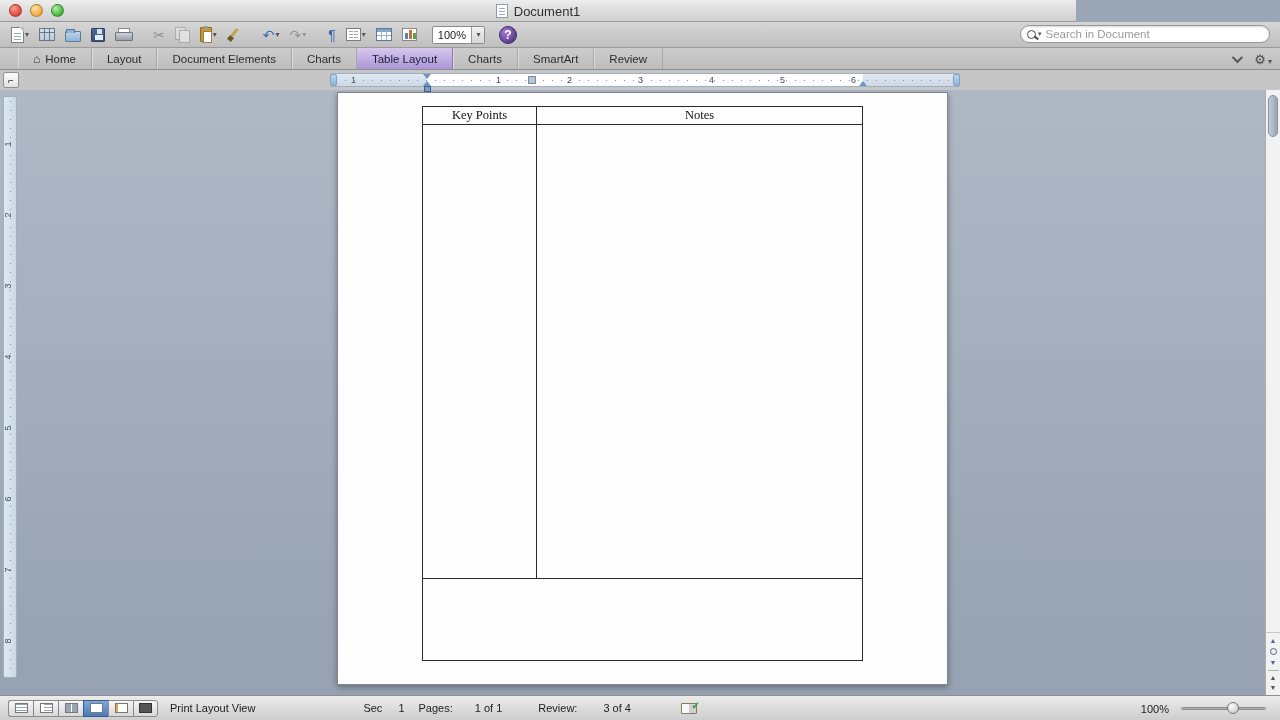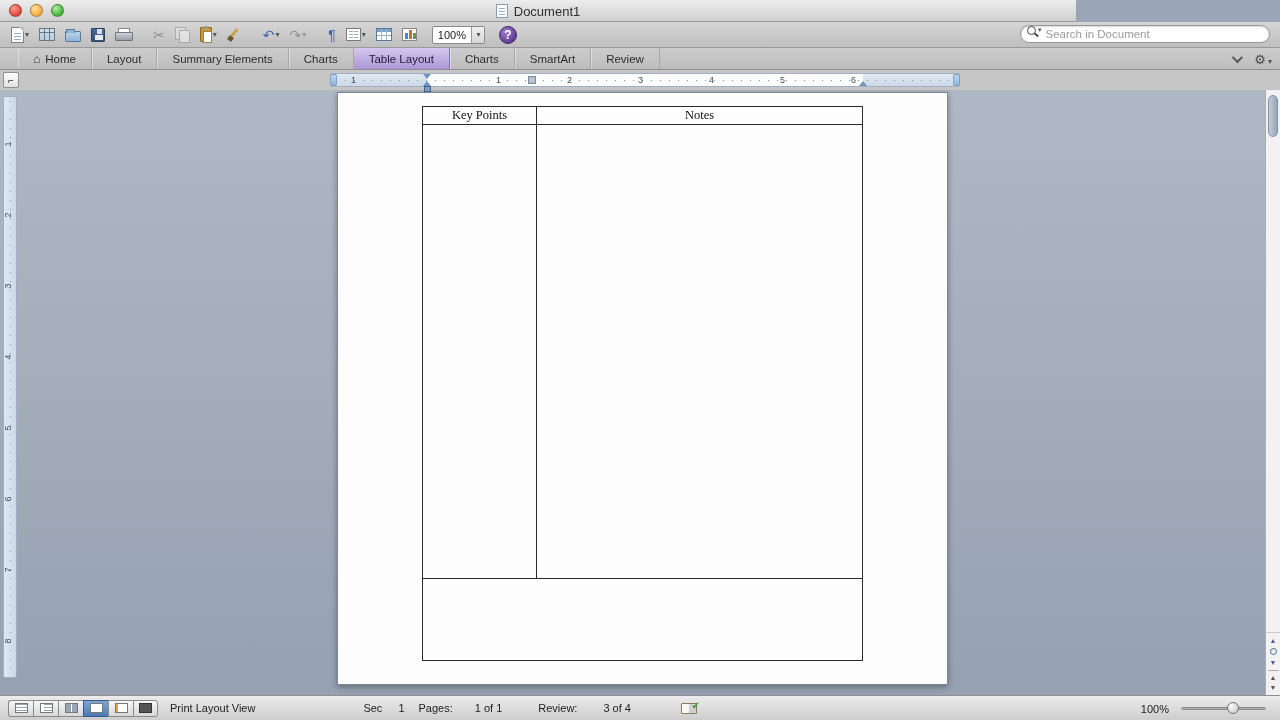--- a/index.html
+++ b/index.html
@@ -87,21 +87,21 @@
   .zoom-select .zv { padding:0 5px; }
   .zoom-select .stepper { width:13px; height:16px; border-left:1px solid #9a9a9a;
     background:linear-gradient(#f2f2f2,#d6d6d6); display:flex; align-items:center; justify-content:center; }
   .help-btn { width:18px; height:18px; border-radius:50%; margin-left:10px;
     background:radial-gradient(circle at 35% 30%, #a77cd4, #5a3a8a 75%);
     border:1px solid #3f2a66; color:#fff; font-size:12px; font-weight:bold;
     display:flex; align-items:center; justify-content:center; }
 
   .search-box { position:absolute; right:10px; top:3px; width:250px; height:18px;
     background:#fff; border:1px solid #979797; border-radius:10px;
-    display:flex; padding:0 6px; box-shadow:inset 0 1px 2px rgba(0,0,0,.15); }
+    display:flex; align-items:center; padding:0 6px; box-shadow:inset 0 1px 2px rgba(0,0,0,.15); }
   .mag { width:9px; height:9px; border:1.5px solid #4a4a4a; border-radius:50%; position:relative; flex:none; }
   .mag::after { content:""; position:absolute; width:5px; height:1.5px; background:#4a4a4a;
     right:-4px; bottom:-1px; transform:rotate(40deg); }
   .search-dd { font-size:7px; color:#555; margin:0 4px 0 2px; }
   .search-input { flex:1; border:none; outline:none; font-size:11.5px; color:#333; background:transparent;
     font-family:"Liberation Sans", sans-serif; }
   .search-input::placeholder { color:#9a9a9a; }
 
   
   .tabbar { position:absolute; left:0; top:48px; width:1280px; height:22px;
@@ -299,21 +299,21 @@
 
   <div class="tabbar">
     <div class="tab">
       <span class="home-g">⌂</span>
       <span>Home</span>
     </div>
     <div class="tab">
       <span>Layout</span>
     </div>
     <div class="tab">
-      <span>Summary Elements</span>
+      <span>Document Elements</span>
     </div>
     <div class="tab">
       <span>Charts</span>
     </div>
     <div class="tab selected">
       <span>Table Layout</span>
     </div>
     <div class="tab">
       <span>Charts</span>
     </div>

